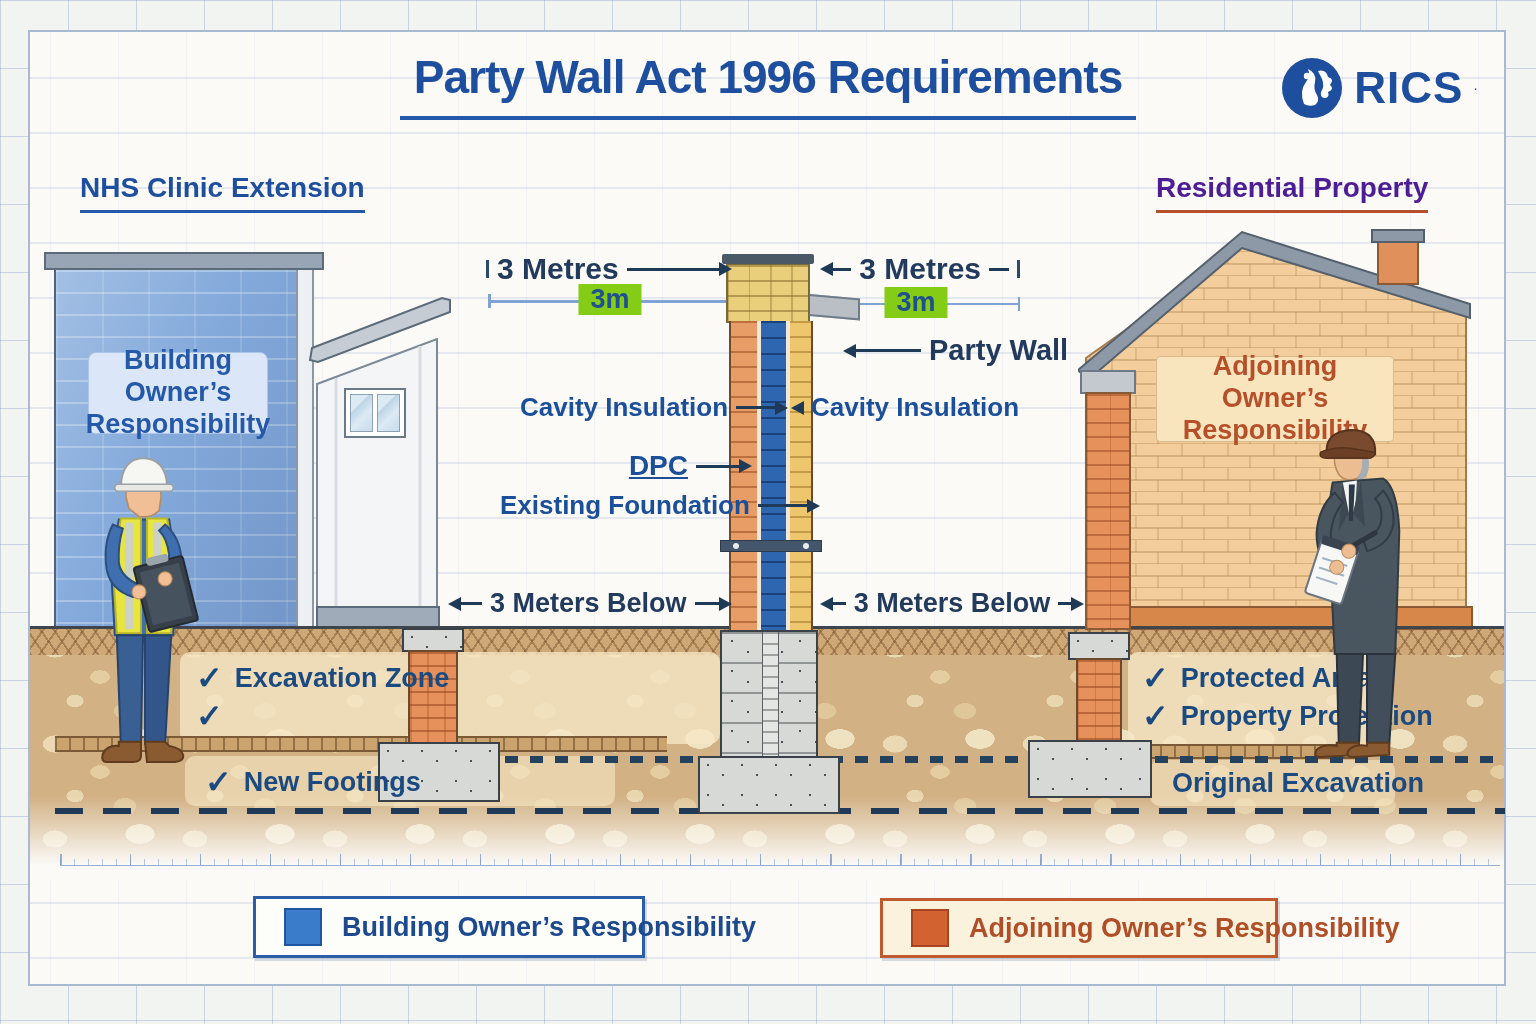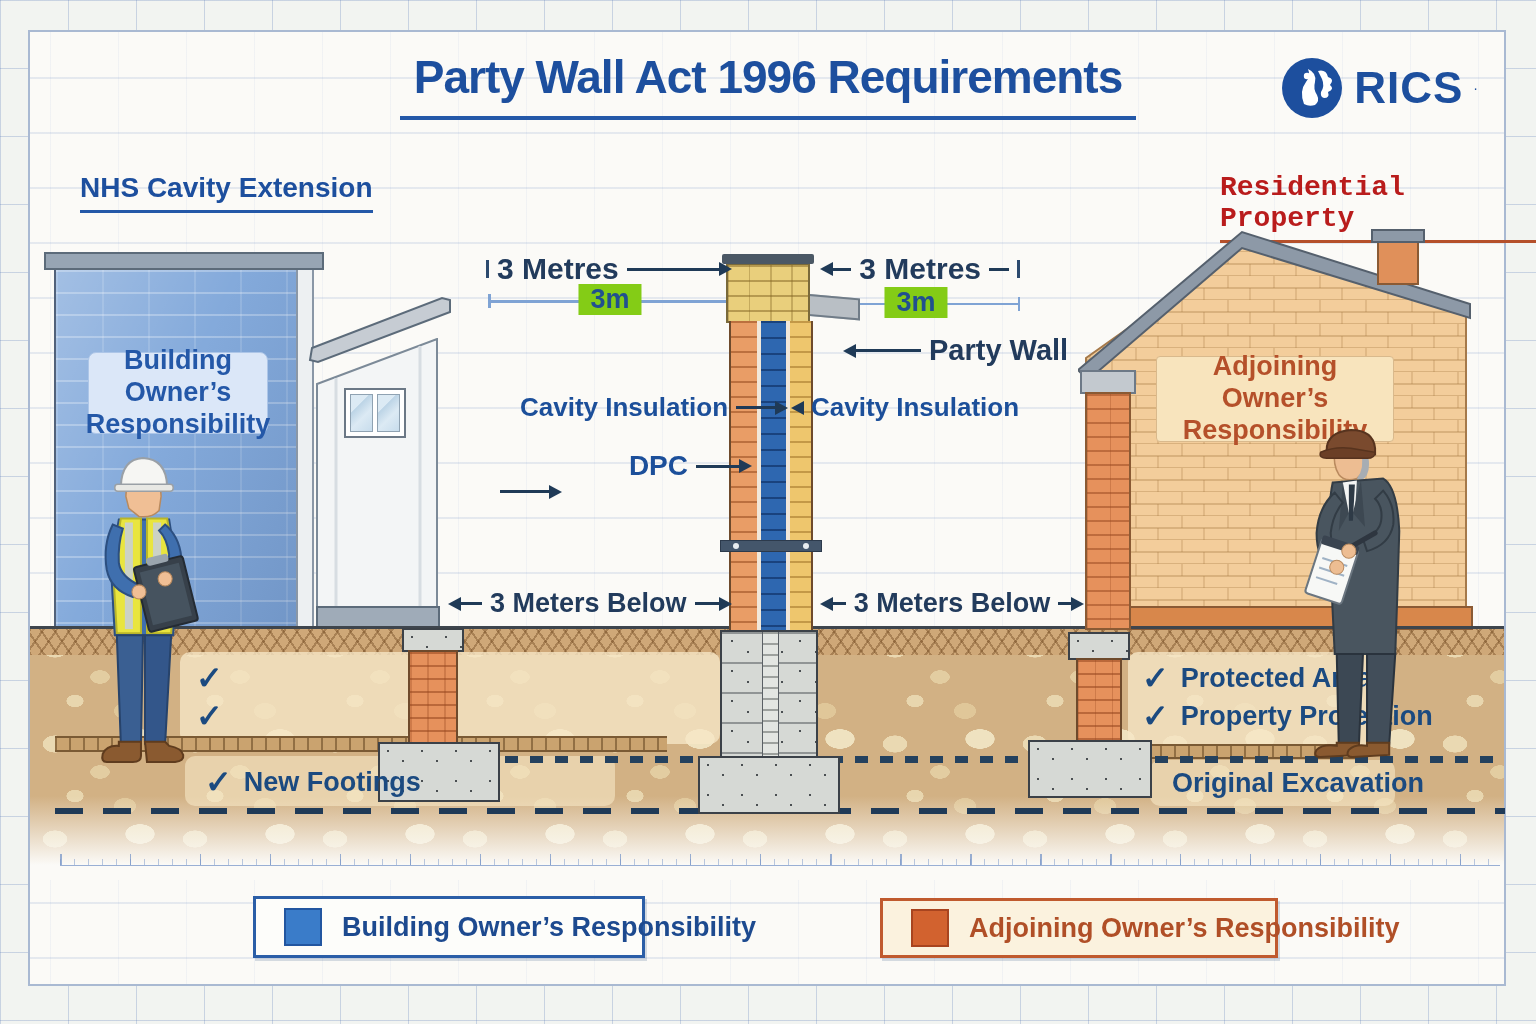--- a/index.html
+++ b/index.html
@@ -28,21 +28,21 @@
   #title-wrap{ left:0; top:50px; width:1536px; text-align:center; }
   #title{
     display:inline-block; font-size:46px; font-weight:bold; color:#1d4f9e;
     letter-spacing:-1px; border-bottom:4px solid #2458a8; padding:0 14px 12px;
   }
   #logo{ top:56px; right:58px; display:flex; align-items:center; gap:10px; }
   #logo .word{ font-size:44px; font-weight:bold; color:#1d4f9e; letter-spacing:1px; }
   #logo sup{ font-size:14px; color:#1d4f9e; }
   .sec-title{ font-size:28px; font-weight:bold; padding-bottom:6px; }
   #sec-left{ left:80px; top:172px; color:#1d4f9e; border-bottom:3.5px solid #2458a8; }
-  #sec-right{ left:1220px; top:172px; color:#b91c1c; border-bottom:3.5px solid #b5502a;font-family:Liberation Mono, monospace; }
+  #sec-right{ left:1156px; top:172px; color:#4c1d95; border-bottom:3.5px solid #b5502a; }
 
   
   #lb-roof{ left:44px; top:252px; width:280px; height:18px; background:#97a5b4; border:2px solid #5c6b7a; z-index:3;}
   #lb-body{
     left:54px; top:270px; width:244px; height:358px;
     background-color:#84aadb;
     background-image:
       linear-gradient(115deg, rgba(255,255,255,.25), rgba(0,0,0,0) 45%, rgba(30,60,110,.18)),
       repeating-linear-gradient(180deg, rgba(255,255,255,.28) 0 2px, transparent 2px 22px),
       repeating-linear-gradient(90deg, rgba(255,255,255,.14) 0 2px, transparent 2px 46px);
@@ -216,21 +216,21 @@
 <div id="logo" class="abs">
   <svg width="64" height="64" viewBox="0 0 64 64">
     <circle cx="32" cy="32" r="30" fill="#1d4f9e"></circle>
     <path d="M24 48 Q19 35 26 26 Q31 20 28 13 Q37 17 35 26 Q33 33 37 39 Q40 45 35 49 Q29 51 24 48Z" fill="#fff"></path>
     <path d="M38 15 Q46 13 48 21 Q55 23 50 29 Q55 33 48 36 Q50 42 44 42 Q40 41 41 36 Q45 30 42 23 Z" fill="#fff"></path>
     <circle cx="27" cy="20" r="3.2" fill="#fff"></circle>
   </svg>
   <span class="word">RICS</span>
   <sup>·</sup>
 </div>
-<div id="sec-left" class="abs sec-title">NHS Cavity Extension</div>
+<div id="sec-left" class="abs sec-title">NHS Clinic Extension</div>
 <div id="sec-right" class="abs sec-title">Residential Property</div>
 
 <div id="lb-roof" class="abs"></div>
 <div id="lb-body" class="abs"></div>
 <div id="lb-trim" class="abs"></div>
 <svg id="ext-roof" class="abs" viewBox="0 0 146 78">
   <polygon points="4,62 134,12 142,14 142,26 10,76 2,74" fill="#c6ccd3" stroke="#5c6b7a" stroke-width="2"></polygon>
 </svg>
 <svg id="ext-body" class="abs" viewBox="0 0 122 290">
   <polygon points="1,46 121,1 121,288 1,288" fill="#f3f5f6" stroke="#7c8a98" stroke-width="2"></polygon>
@@ -303,24 +303,25 @@
 </div>
 <div class="abs anno" style="left:520px; top:392px; width:234px;">
   <span class="txt blue" style="font-size:26px; margin-left:auto;">Cavity Insulation</span>
   <div class="arrow-r" style="min-width:40px; margin-right:14px; flex:none; width:40px;"></div>
 </div>
 <div class="abs anno" style="left:789px; top:392px; width:214px;">
   <div class="arrow-l" style="margin-left:14px; max-width:36px;"></div>
   <span class="txt blue" style="font-size:26px;">Cavity Insulation</span>
 </div>
 <div class="abs anno" style="left:590px; top:450px; width:164px;">
-  <span class="txt blue" style="font-size:28px; margin-left:auto;">DPC</span>
+  <span class="txt blue" style="font-size:28px; margin-left:auto;text-decoration:underline;">DPC</span>
   <div class="arrow-r" style="flex:none; width:44px; margin-right:14px;"></div>
 </div>
 <div class="abs anno" style="left:500px; top:490px; width:278px;">
+  <span class="txt blue" style="font-size:26px; margin-left:auto;">Existing Foundation</span>
   <div class="arrow-r" style="flex:none; width:50px; margin-right:14px;"></div>
 </div>
 
 <div class="abs anno" style="left:446px; top:588px; width:288px;">
   <div class="arrow-l" style="margin-left:14px; max-width:22px;"></div>
   <span class="txt navy" style="font-size:27px;">3 Meters Below</span>
   <div class="arrow-r" style="margin-right:14px;"></div>
 </div>
 <div class="abs anno" style="left:818px; top:588px; width:268px;">
   <div class="arrow-l" style="margin-left:14px;"></div>
@@ -346,20 +347,21 @@
 <div id="cf-col" class="abs concrete">
   <div id="cf-ladder"></div>
 </div>
 <div id="cf-foot" class="abs concrete"></div>
 <div id="rf-cap" class="abs concrete"></div>
 <div id="rf-pier" class="abs brickpier"></div>
 <div id="rf-foot" class="abs concrete"></div>
 
 <div class="abs chk-row" style="left:196px; top:662px;">
   <span class="chk">✓</span>
+  <span class="chk-label">Excavation Zone</span>
 </div>
 <div class="abs chk-row" style="left:196px; top:700px;">
   <span class="chk">✓</span>
 </div>
 <div class="abs chk-row" style="left:205px; top:766px;">
   <span class="chk">✓</span>
   <span class="chk-label">New Footings</span>
 </div>
 <div class="abs chk-row" style="left:1142px; top:662px;">
   <span class="chk">✓</span>

